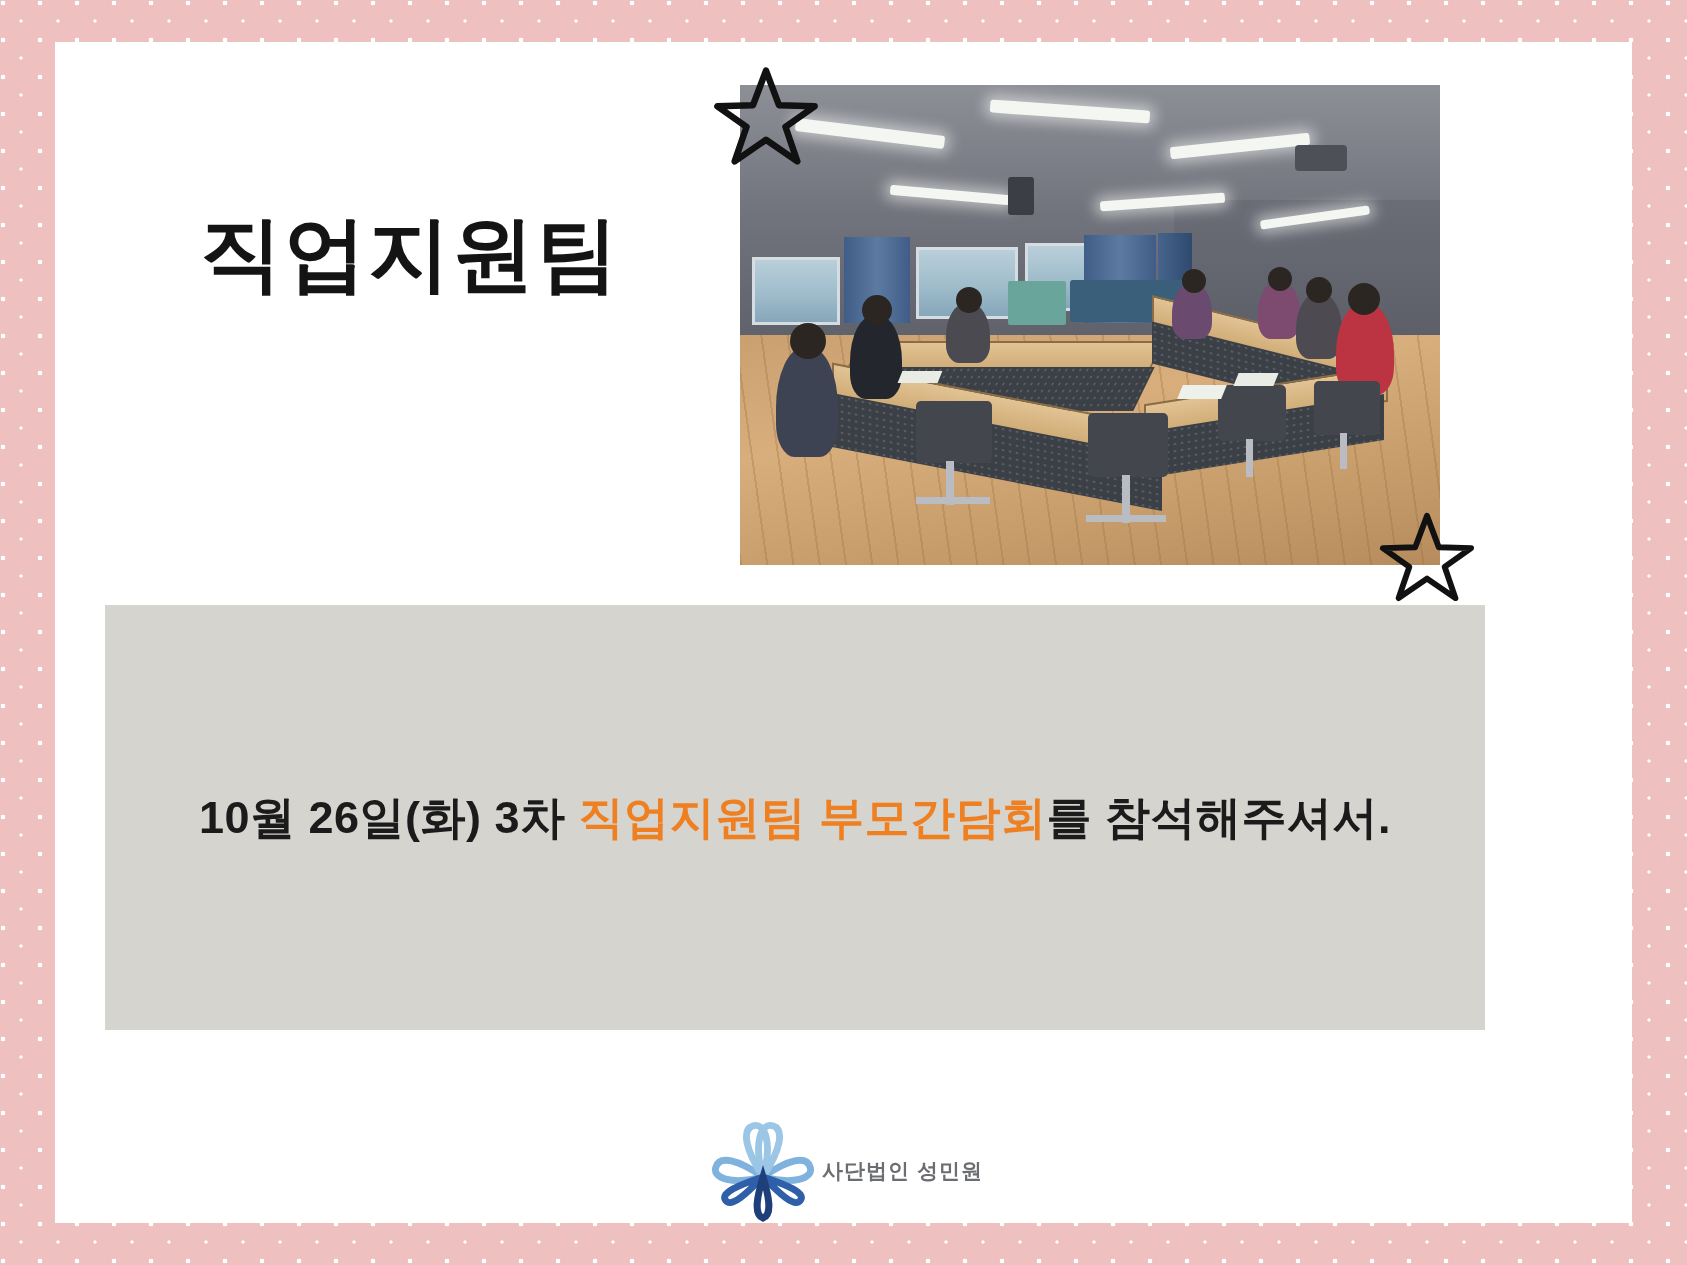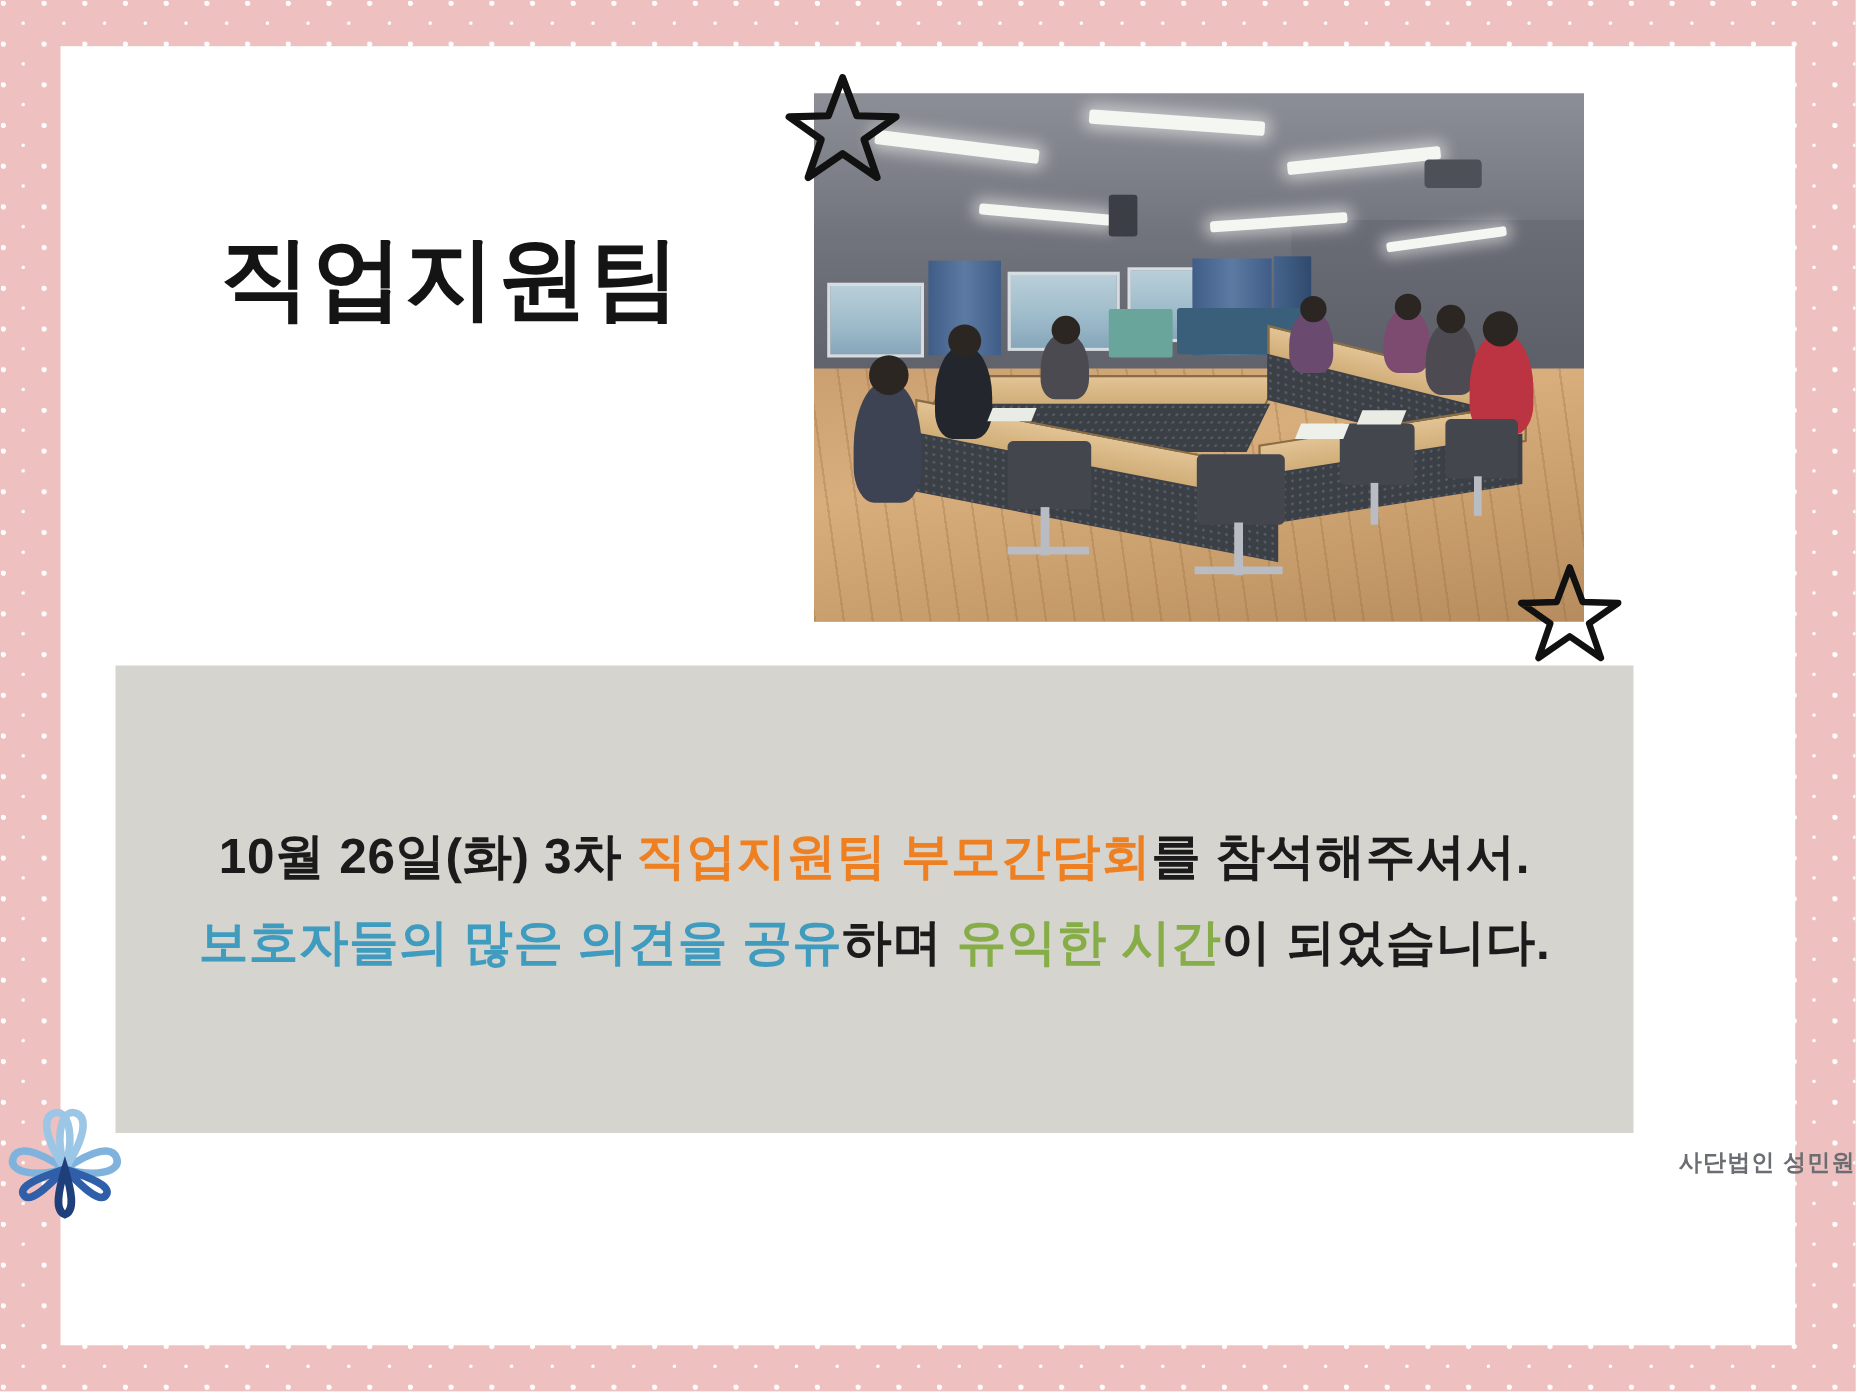--- a/index.html
+++ b/index.html
@@ -175,23 +175,23 @@
   }
   .hl-orange { color: #ef8022; font-weight: 700; }
   .hl-teal   { color: #3f9cbf; font-weight: 700; }
   .hl-green  { color: #86ad48; font-weight: 700; }
 
   
   .logo-row {
     position: absolute;
     left: 0;
     right: 0;
-    top: 1002px;
+    top: 1116px;
     display: flex;
-    justify-content: space-between;
+    justify-content: center;
     align-items: center;
   }
   .logo-mark { width: 118px; height: 112px; flex: none; }
   .logo-text { display: flex; flex-direction: column; justify-content: center; }
   .logo-sub {
     font-size: 21px;
     font-weight: 700;
     color: #6b6d72;
     letter-spacing: 1px;
     margin-bottom: 2px;
@@ -305,23 +305,20 @@
     <path d="M50 8 L62 40 L95 41 L68 60 L79 92 L50 72 L21 92 L32 60 L5 41 L38 40 Z" fill="none" stroke="#111111" stroke-width="6" stroke-linejoin="round" stroke-linecap="round"></path>
   </svg>
 
   <div class="body-panel">
 
     <div class="body-line">
       <span>10월 26일(화) 3차 </span><span class="hl-orange">직업지원팀 부모간담회</span><span>를 참석해주셔서.</span>
     </div>
 
 
-    <div class="body-line">
-      <span class="hl-teal">보호자들의 많은 의견을 공유</span><span>하며 </span><span class="hl-green">유익한 시간</span><span>이 되었습니다.</span>
-    </div>
 
 
   </div>
 
   <div class="logo-row">
     <svg class="logo-mark" viewBox="0 0 120 114">
       <g fill="none" stroke-width="7" stroke-linecap="round">
         <path d="M60 62 C 34 44, 16 40, 12 52 C 8 64, 30 70, 60 62 Z" stroke="#7fb3dd"></path>
         <path d="M60 62 C 86 44, 104 40, 108 52 C 112 64, 90 70, 60 62 Z" stroke="#7fb3dd"></path>
         <path d="M60 62 C 42 34, 38 14, 50 10 C 62 6, 70 28, 60 62 Z" stroke="#9cc6e6"></path>

